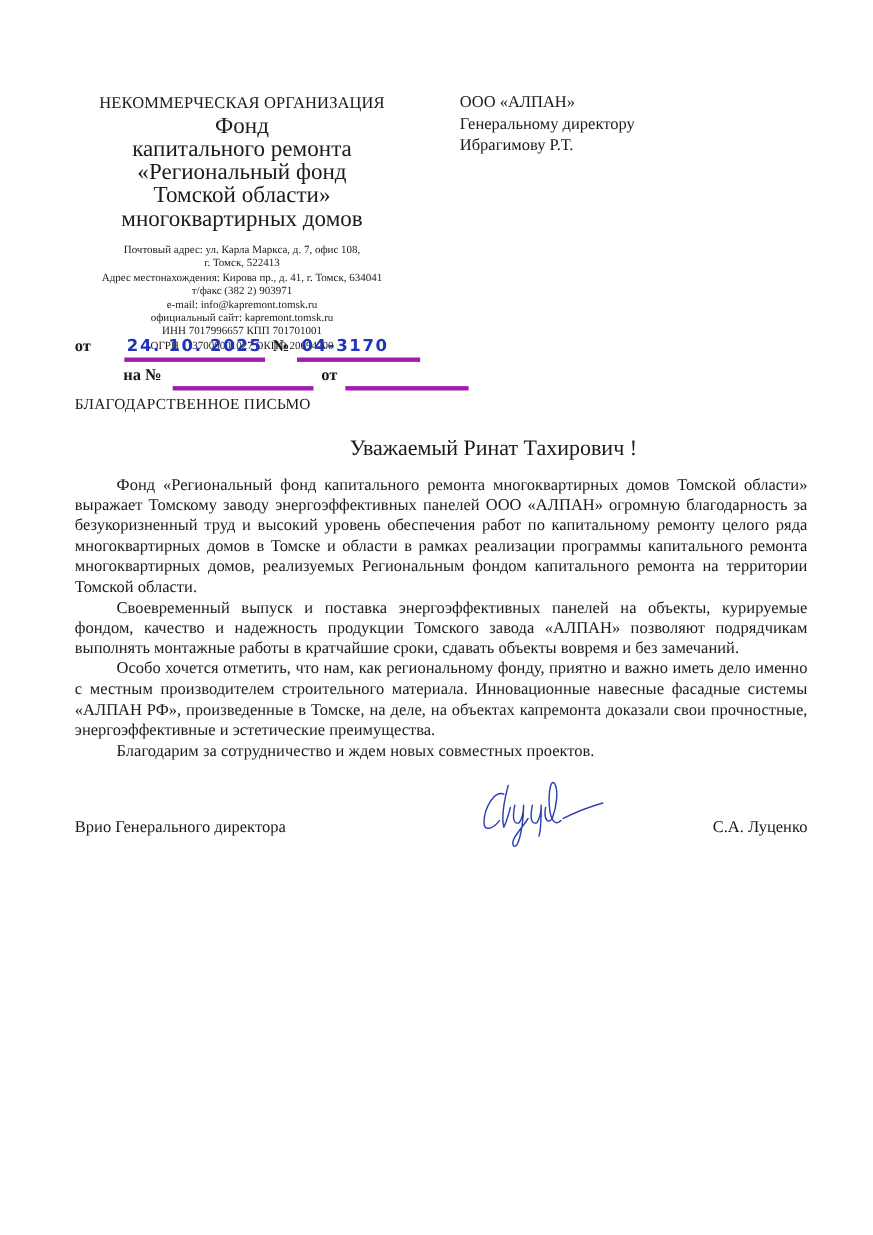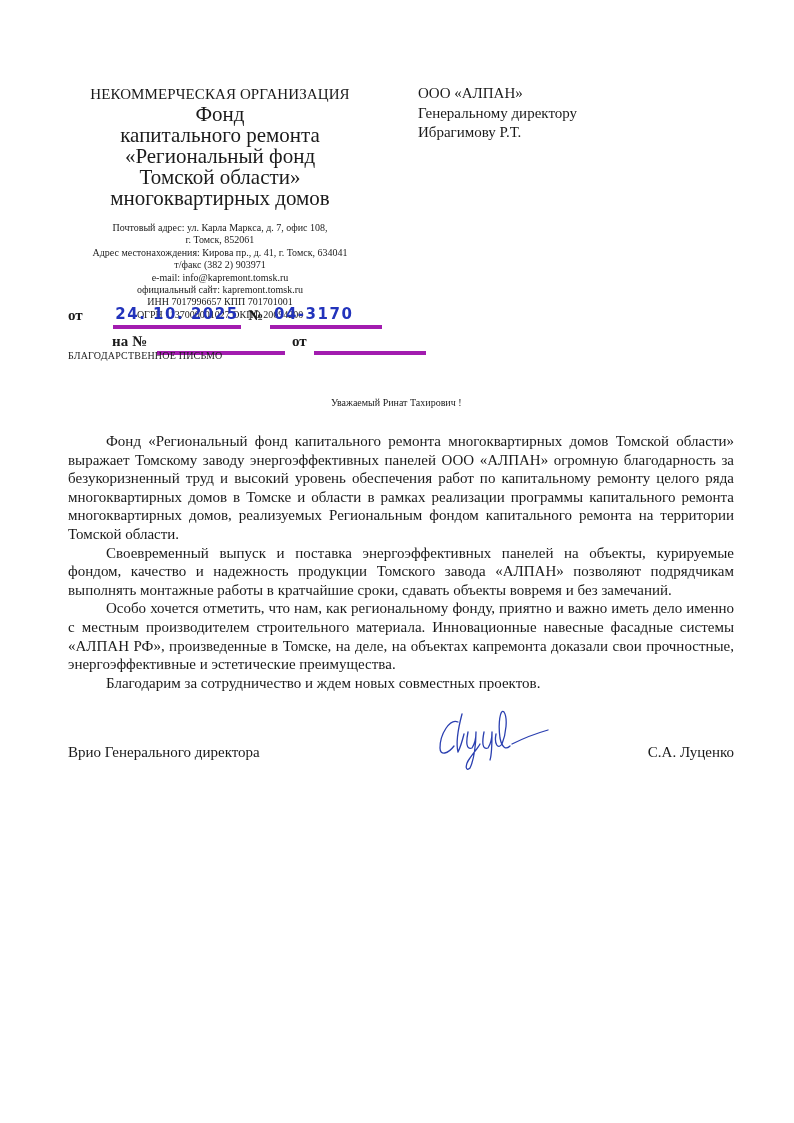--- a/index.html
+++ b/index.html
@@ -14,22 +14,22 @@
   .reg-block { position: absolute; left: 68px; top: 307px; width: 320px; font-size: 15px; font-weight: bold; }
   .reg-row { position: relative; height: 21px; }
   .reg-label { position: absolute; left: 0; top: 0; }
   .reg-line { position: absolute; border-bottom: 4px solid #a21caf; height: 18px; }
   .reg-line .hand { font-family: "DejaVu Sans", sans-serif; color: #2233bb; font-size: 15px;
                     letter-spacing: 1.5px; position: absolute; left: 0; right: 0; top: -2px; text-align: center; }
 
   .recipient { position: absolute; left: 418px; top: 84px; font-size: 15px; line-height: 19.5px; }
   .recipient .gap { height: 19px; }
 
-  .doc-title { position: absolute; left: 68px; top: 350px; font-size: 10px; letter-spacing: 0.2px; }
-  .salutation { position: absolute; left: 331px; top: 397px; font-size: 10px; }
+  .doc-title { position: absolute; left: 68px; top: 361px; font-size: 14px; letter-spacing: 0.2px; }
+  .salutation { position: absolute; left: 318px; top: 397px; font-size: 20px; }
 
   .body-text { position: absolute; left: 68px; top: 432px; width: 666px;
                font-size: 15px; line-height: 18.6px; text-align: justify; }
   .body-text p { margin: 0; text-indent: 38px; }
 
   .signature-row { position: absolute; left: 68px; top: 740px; width: 666px; height: 30px; font-size: 15px; }
   .sig-position { position: absolute; left: 0; top: 4px; }
   .sig-name { position: absolute; right: 0; top: 4px; margin-left: 27px; }
   .sig-image { position: absolute; left: 360px; top: -36px; width: 140px; height: 70px; }
 </style>
@@ -38,21 +38,21 @@
 
 <div class="org-block">
   <div class="org-type">НЕКОММЕРЧЕСКАЯ ОРГАНИЗАЦИЯ</div>
   <div class="org-name">Фонд</div>
   <div class="org-name">капитального ремонта</div>
   <div class="org-name">«Региональный фонд</div>
   <div class="org-name">Томской области»</div>
   <div class="org-name">многоквартирных домов</div>
   <div class="org-details">
     <div>Почтовый адрес: ул. Карла Маркса, д. 7, офис 108,</div>
-    <div>г. Томск, 852061</div>
+    <div>г. Томск, 522413</div>
     <div>Адрес местонахождения: Кирова пр., д. 41, г. Томск, 634041</div>
     <div>т/факс (382 2) 903971</div>
     <div>e-mail: info@kapremont.tomsk.ru</div>
     <div>официальный сайт: kapremont.tomsk.ru</div>
     <div>ИНН 7017996657 КПП 701701001</div>
     <div>ОГРН 1137000001027 ОКПО 20694200</div>
   </div>
 </div>
 
 <div class="reg-block">

